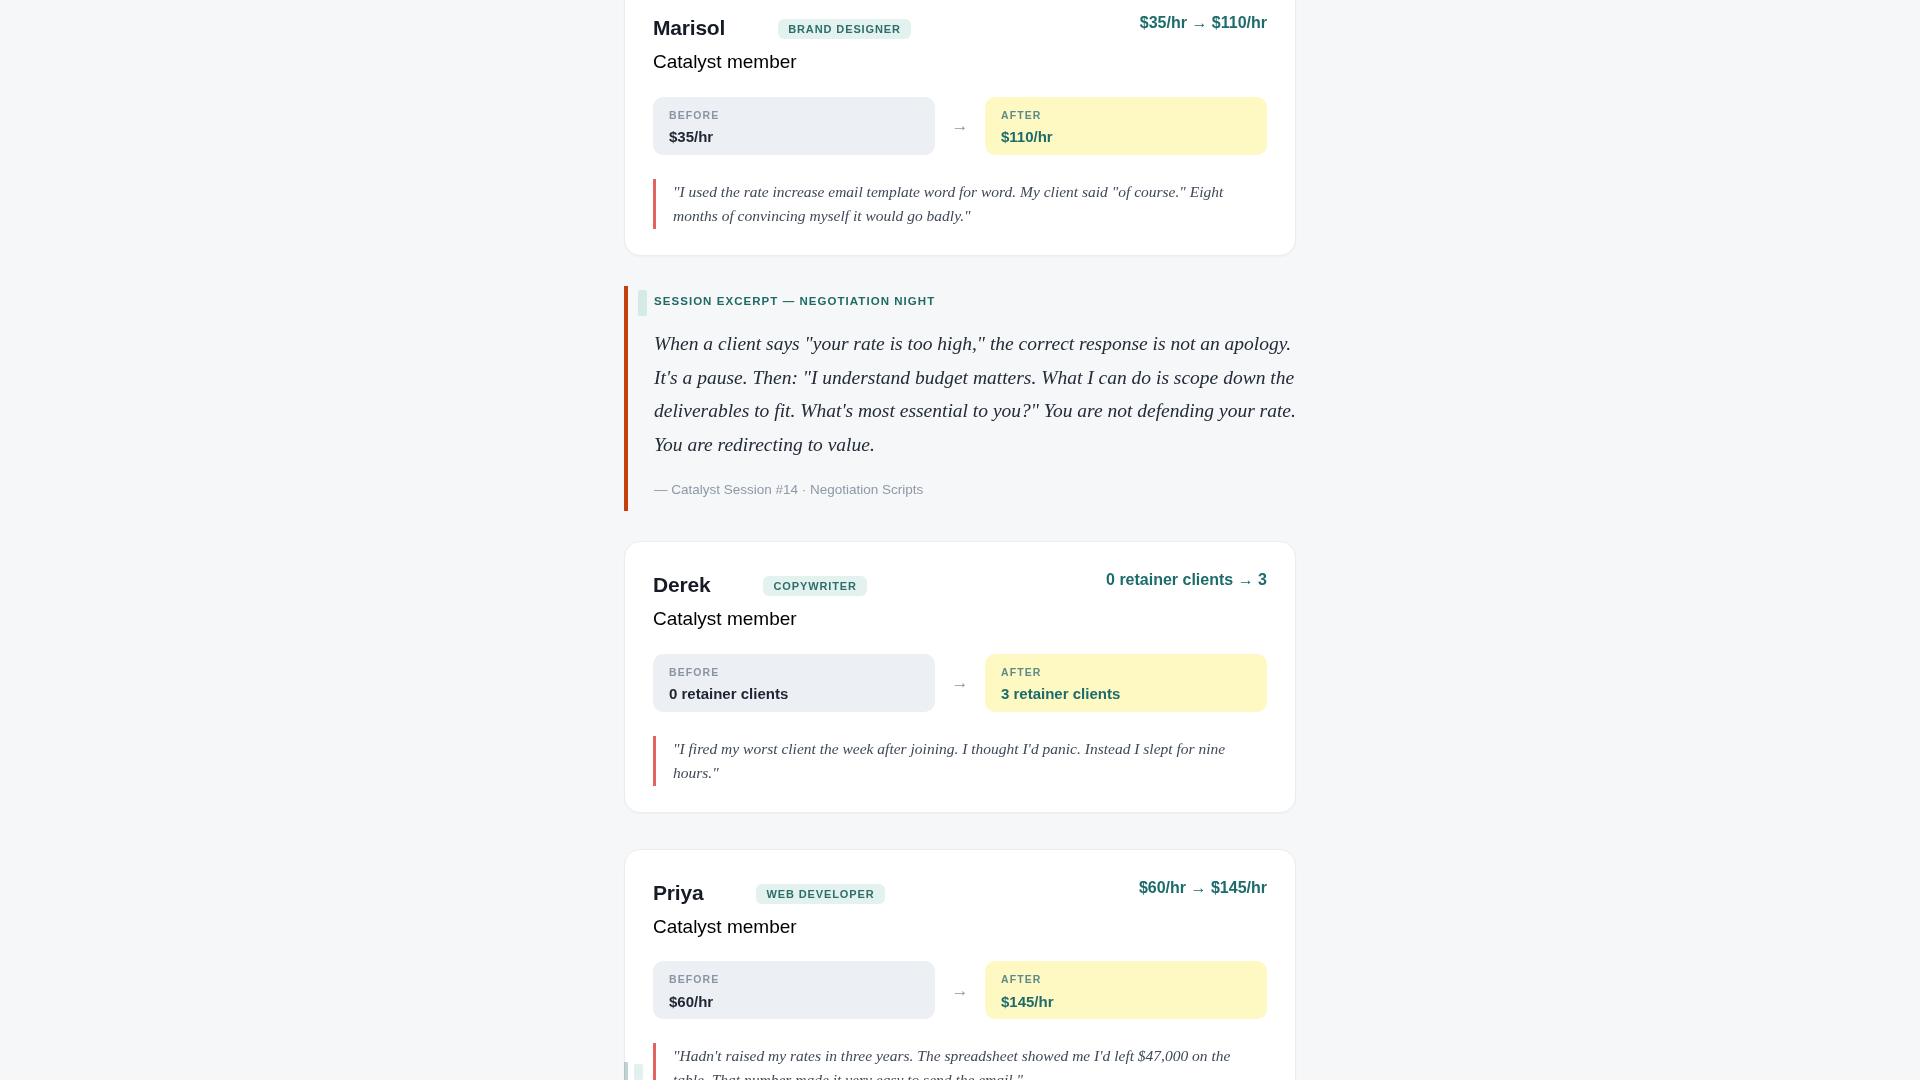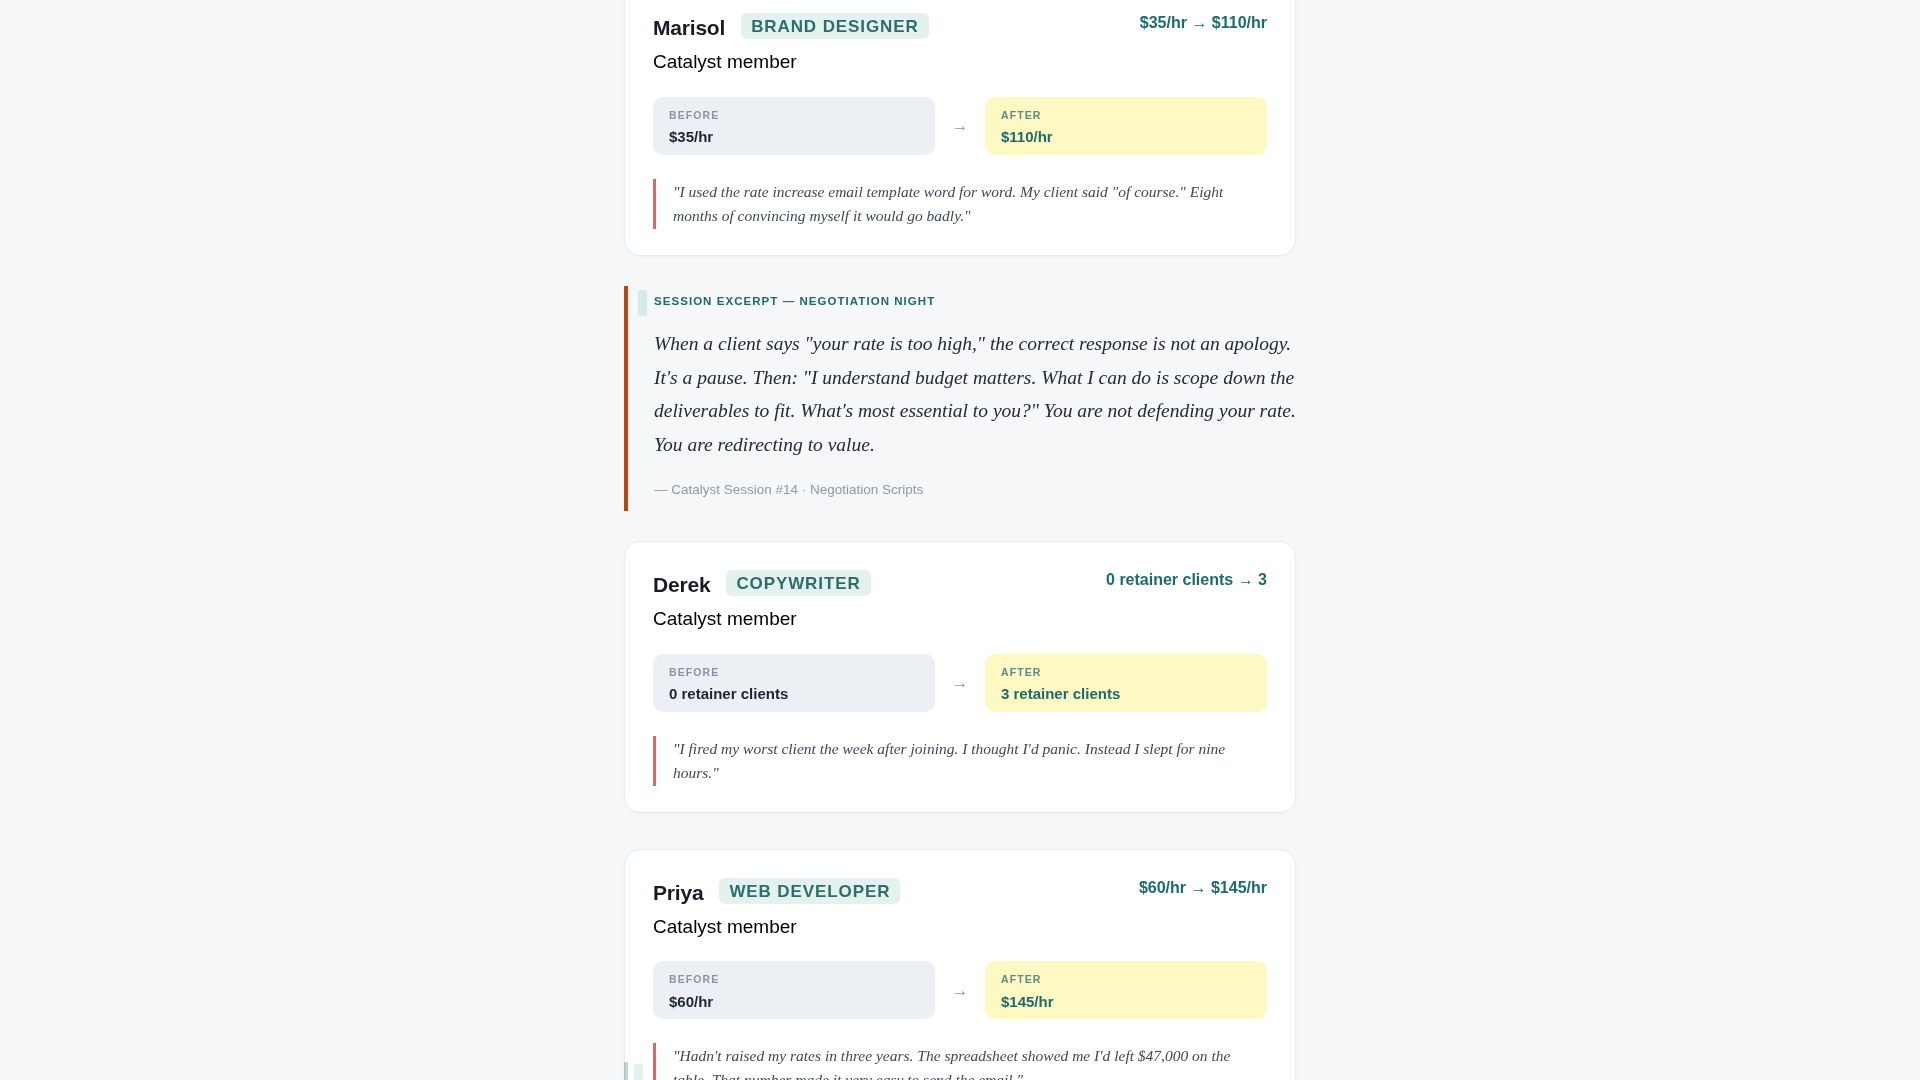--- a/index.html
+++ b/index.html
@@ -52,27 +52,28 @@
     font-weight: 700;
     color: #161b26;
     letter-spacing: -0.2px;
     line-height: 1.1;
   }
 
   .role-badge {
     display: inline-block;
     background: #e4f2ef;
     color: #2d6e6a;
-    font-size: 17px;
+    font-size: 11px;
     font-weight: 700;
     letter-spacing: 0.9px;
     padding: 5px 10px 4px;
     border-radius: 6px;
     line-height: 1;
     white-space: nowrap;
+    margin-left: 37px;
   }
 
   .headline-metric {
     position: absolute;
     right: 0;
     top: 3px;
     font-size: 16px;
     font-weight: 700;
     color: #1d6b6b;
     white-space: nowrap;

